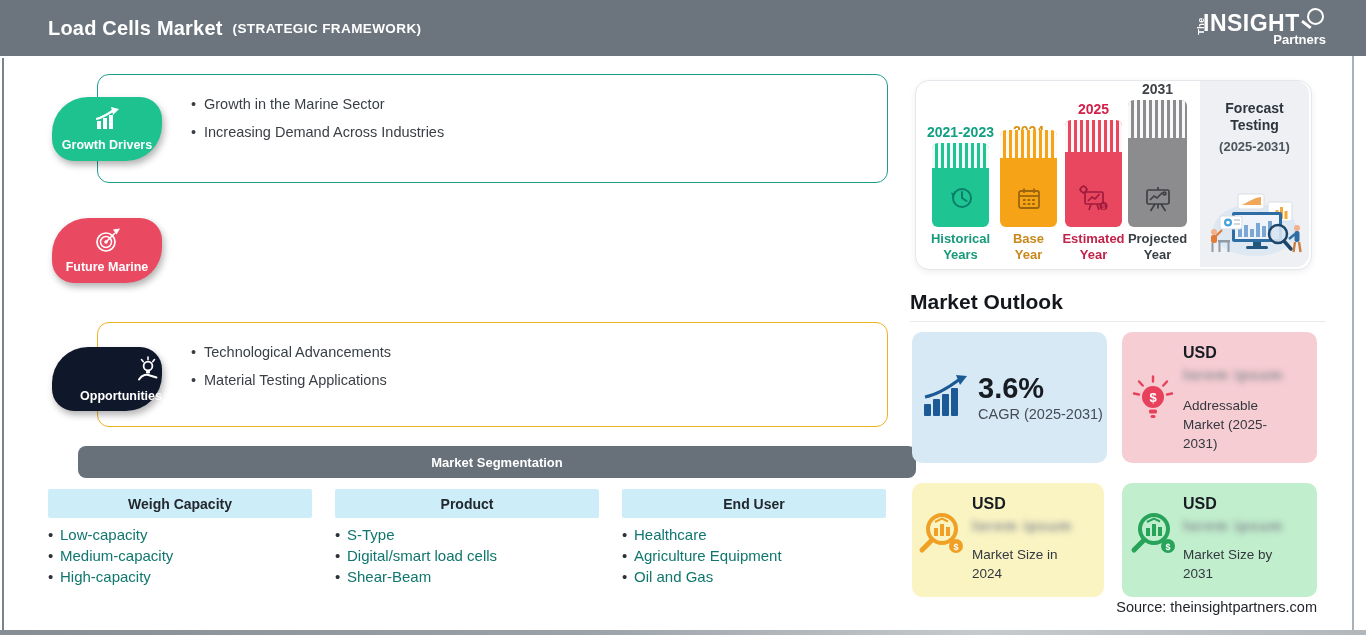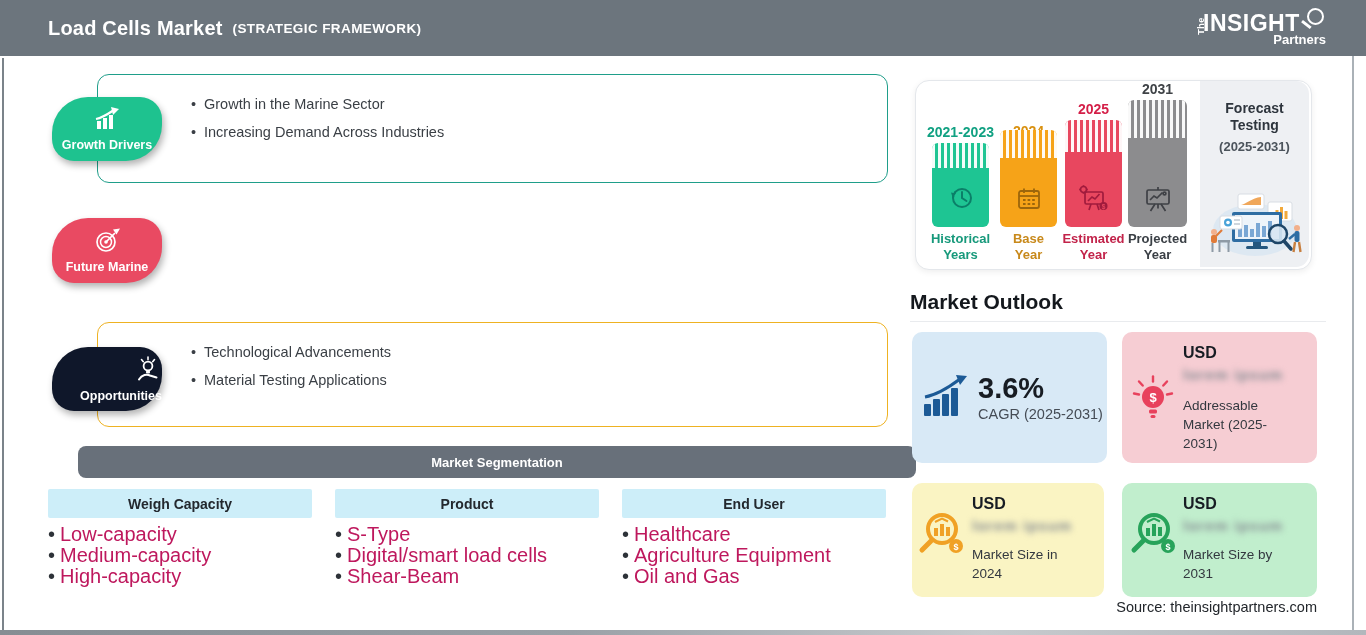--- a/index.html
+++ b/index.html
@@ -42,21 +42,21 @@
   .badge-label{font-size:12.5px;font-weight:700;margin-top:2px;white-space:nowrap;}
 
   
   .seg-bar{position:absolute;left:48px;top:446px;width:838px;height:32px;background:#68707a;border-radius:8px;
            color:#fff;font-size:13px;font-weight:700;display:flex;align-items:center;justify-content:center;margin-left:30px;}
   .seg-col-header{position:absolute;top:489px;width:264px;height:29px;background:#cdeef9;border-radius:2px;
            display:flex;align-items:center;justify-content:center;font-size:14px;font-weight:700;color:#23282e;}
   #segh1{left:48px;} #segh2{left:335px;} #segh3{left:622px;}
   .seg-list{position:absolute;top:524px;width:264px;list-style:none;margin:0;padding:0;}
   #segl1{left:48px;} #segl2{left:335px;} #segl3{left:622px;}
-  .seg-list li{font-size:20px;line-height:21px;color:#be185d;padding-left:12px;position:relative;}
+  .seg-list li{font-size:15px;line-height:21px;color:#0f766e;padding-left:12px;position:relative;}
   .seg-list li::before{content:"•";position:absolute;left:0;color:#2d3238;}
 
   
   .tl-panel{position:absolute;left:915px;top:80px;width:395px;height:188px;background:#fff;
             border:1px solid #e4e7eb;border-radius:14px;box-shadow:0 2px 6px rgba(0,0,0,.07);}
   .forecast{position:absolute;left:1200px;top:81px;width:109px;height:186px;background:#eef0f3;
             border-radius:0 13px 13px 0;text-align:center;z-index:1;}
   .forecast-title{margin-top:19px;font-size:14px;font-weight:700;color:#2e353d;line-height:17px;}
   .forecast-range{margin-top:5px;font-size:13px;font-weight:600;color:#4c545c;}
   .forecast-illo{position:absolute;left:4px;bottom:5px;}

